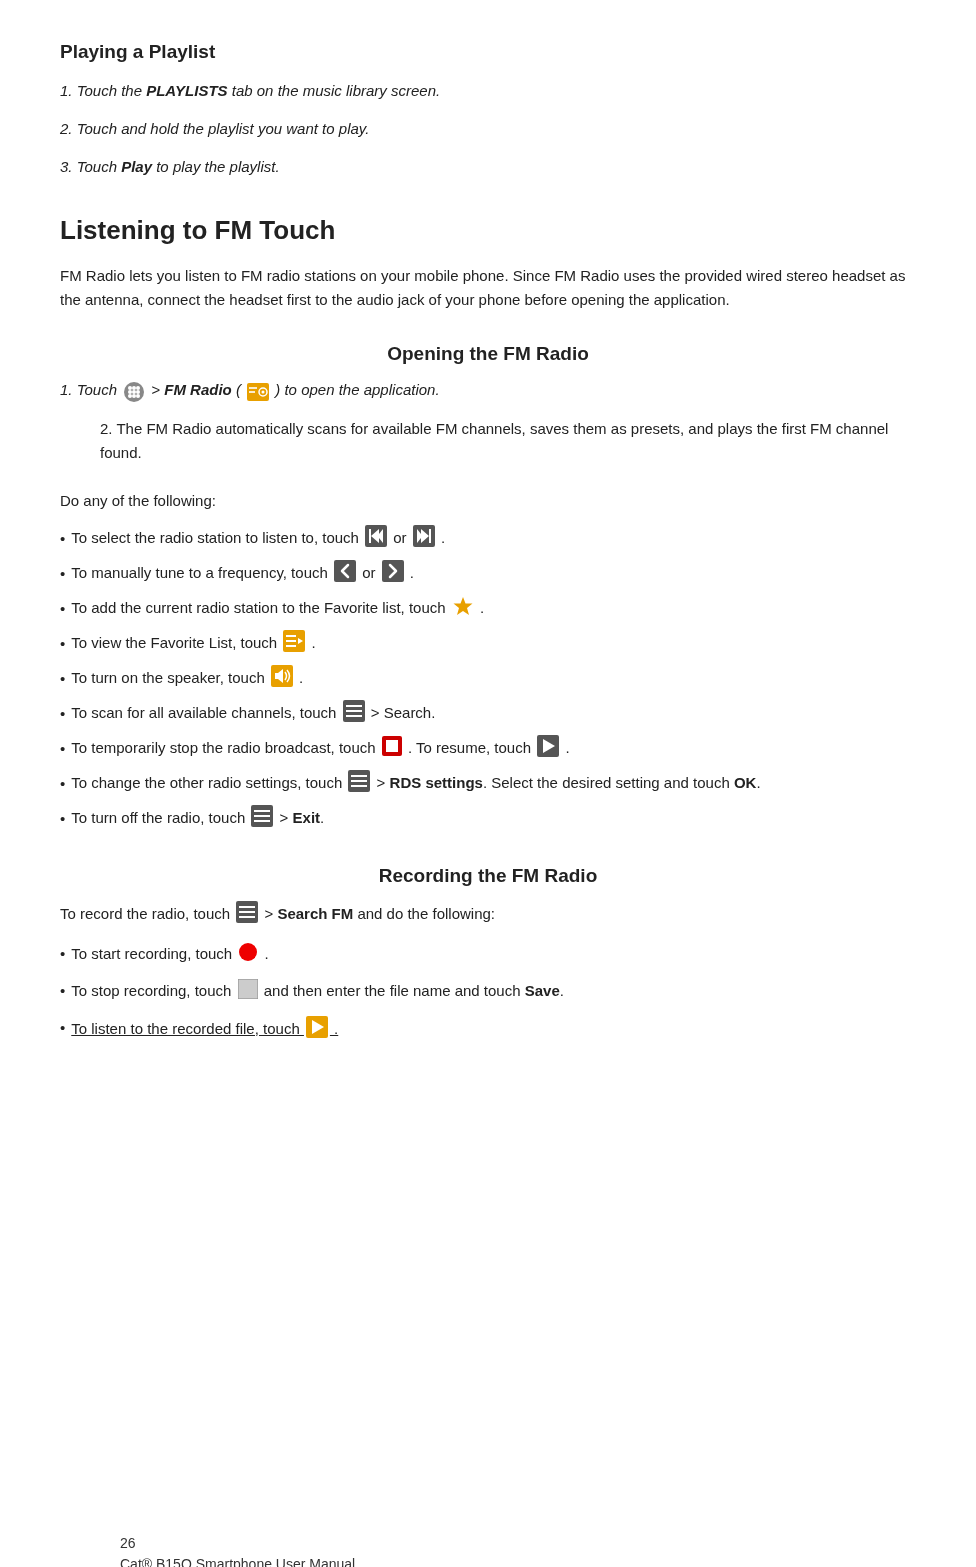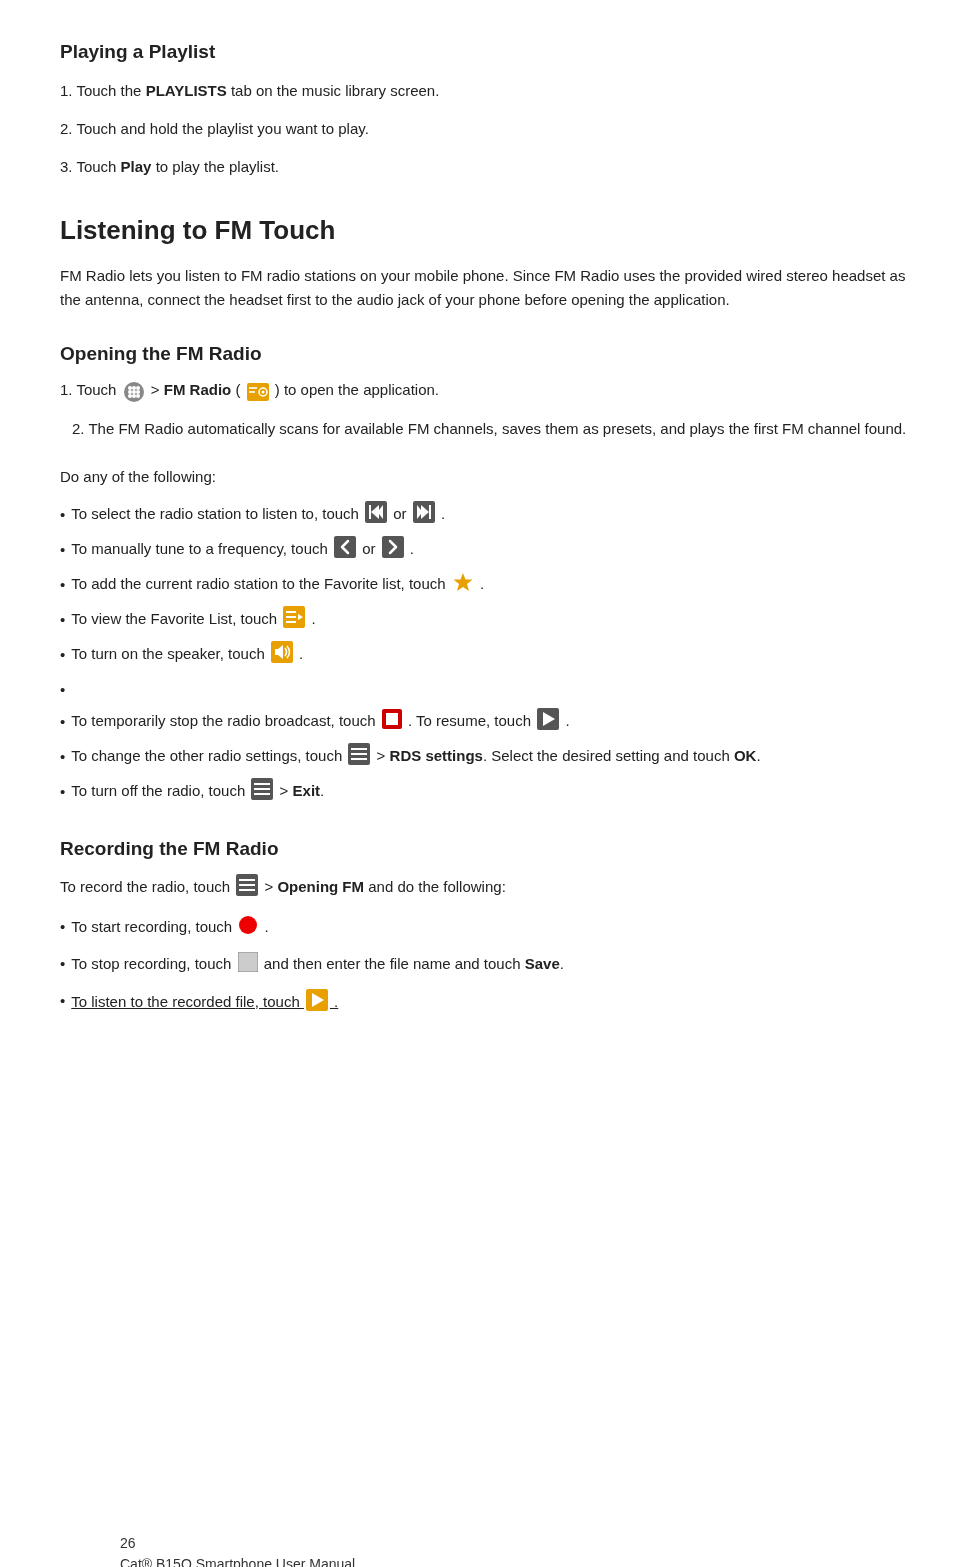--- a/index.html
+++ b/index.html
@@ -31,34 +31,36 @@
       font-weight: bold;
       margin-bottom: 14px;
       margin-top: 32px;
     }
 
     .sub-section-title {
       font-size: 19px;
       font-weight: bold;
       margin-top: 28px;
       margin-bottom: 10px;
+      text-align: center;
     }
 
     p {
       margin-bottom: 12px;
       line-height: 1.6;
     }
 
     .step {
       margin-bottom: 14px;
       line-height: 1.6;
+      font-style: italic;
     }
 
     .step-indent {
-      margin-left: 12px;
+      margin-left: 40px;
       margin-bottom: 14px;
       line-height: 1.6;
     }
 
     .inline-icon {
       display: inline-block;
       vertical-align: middle;
       margin: 0 2px;
     }
 
@@ -269,20 +271,32 @@
                   <path d="M14,7 Q17,11 14,15" fill="none" stroke="white" stroke-width="1.5"></path>
                   <path d="M16,5 Q21,11 16,17" fill="none" stroke="white" stroke-width="1.5"></path>
                 </svg>
               </span>
               .
             </span>
           </div>
 
           <div class="inline-bullet-item">
             <span class="bullet-dot">•</span>
+            <span>
+              To scan for all available channels, touch
+              <span class="inline-icon">
+                <svg width="22" height="22" viewBox="0 0 22 22" xmlns="http://www.w3.org/2000/svg">
+                  <rect width="22" height="22" fill="#555" rx="2"></rect>
+                  <rect x="3" y="5" width="16" height="2" fill="white"></rect>
+                  <rect x="3" y="10" width="16" height="2" fill="white"></rect>
+                  <rect x="3" y="15" width="16" height="2" fill="white"></rect>
+                </svg>
+              </span>
+              &gt; Search.
+            </span>
           </div>
 
           <div class="inline-bullet-item">
             <span class="bullet-dot">•</span>
             <span>
               To temporarily stop the radio broadcast, touch
               <span class="inline-icon">
                 <svg width="20" height="20" viewBox="0 0 20 20" xmlns="http://www.w3.org/2000/svg">
                   <rect width="20" height="20" fill="#c00" rx="2"></rect>
                   <rect x="4" y="4" width="12" height="12" fill="white"></rect>
@@ -340,21 +354,21 @@
         <p>
           To record the radio, touch
           <span class="inline-icon">
             <svg width="22" height="22" viewBox="0 0 22 22" xmlns="http://www.w3.org/2000/svg">
               <rect width="22" height="22" fill="#555" rx="2"></rect>
               <rect x="3" y="5" width="16" height="2" fill="white"></rect>
               <rect x="3" y="10" width="16" height="2" fill="white"></rect>
               <rect x="3" y="15" width="16" height="2" fill="white"></rect>
             </svg>
           </span>
-          &gt; <strong>Opening FM</strong> and do the following:
+          &gt; <strong>Search FM</strong> and do the following:
         </p>
 
         <div class="inline-bullet-item" style="margin-bottom: 10px;">
           <span>•</span>
           <span style="margin-left: 6px;">
             To start recording, touch
             <span class="inline-icon">
               <svg width="20" height="20" viewBox="0 0 20 20" xmlns="http://www.w3.org/2000/svg">
                 <circle cx="10" cy="10" r="9" fill="#e00"></circle>
               </svg>

